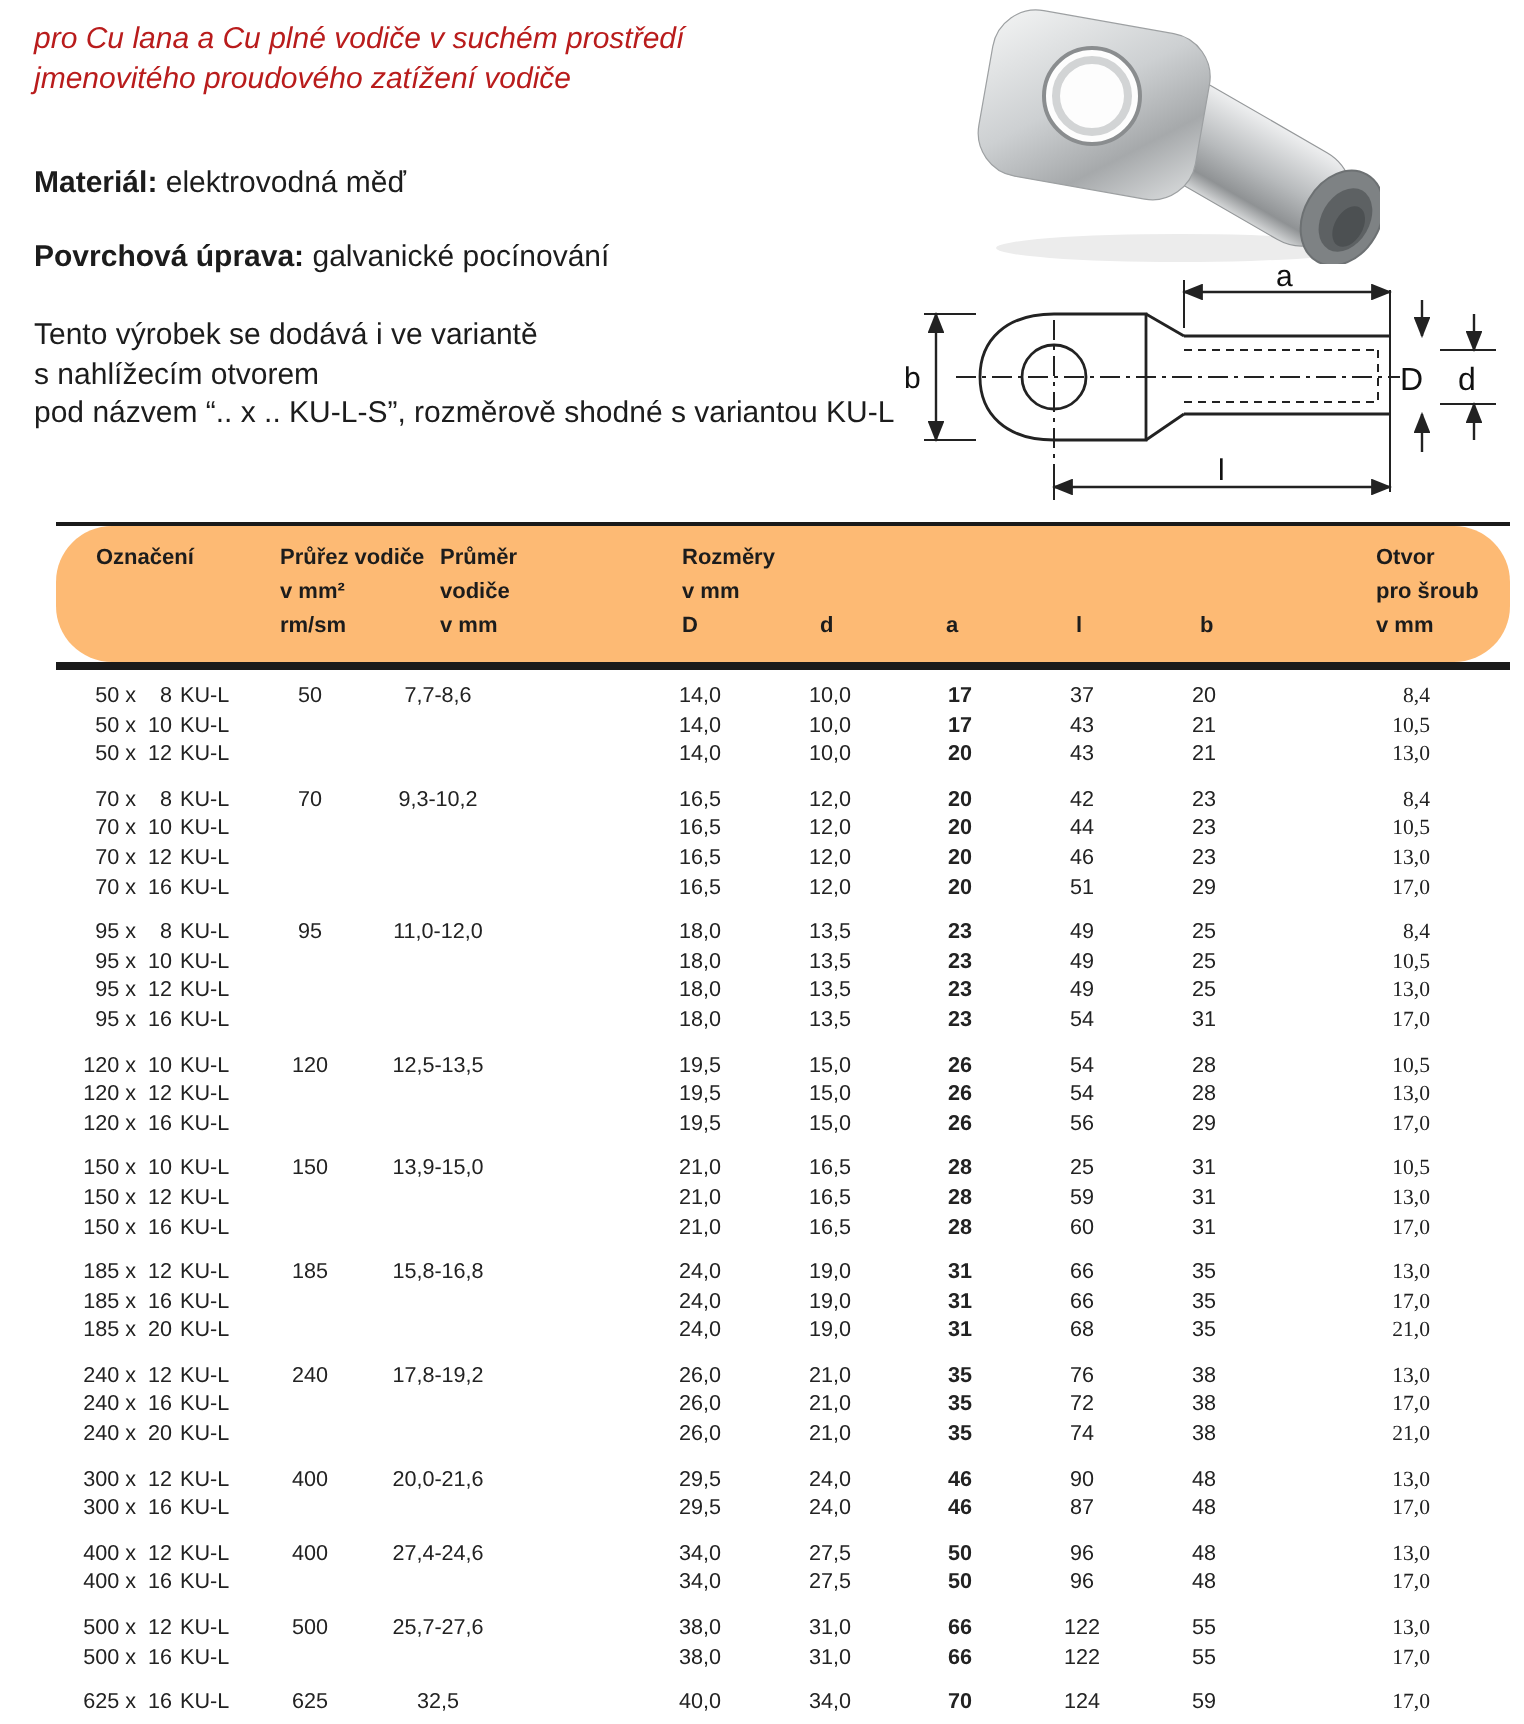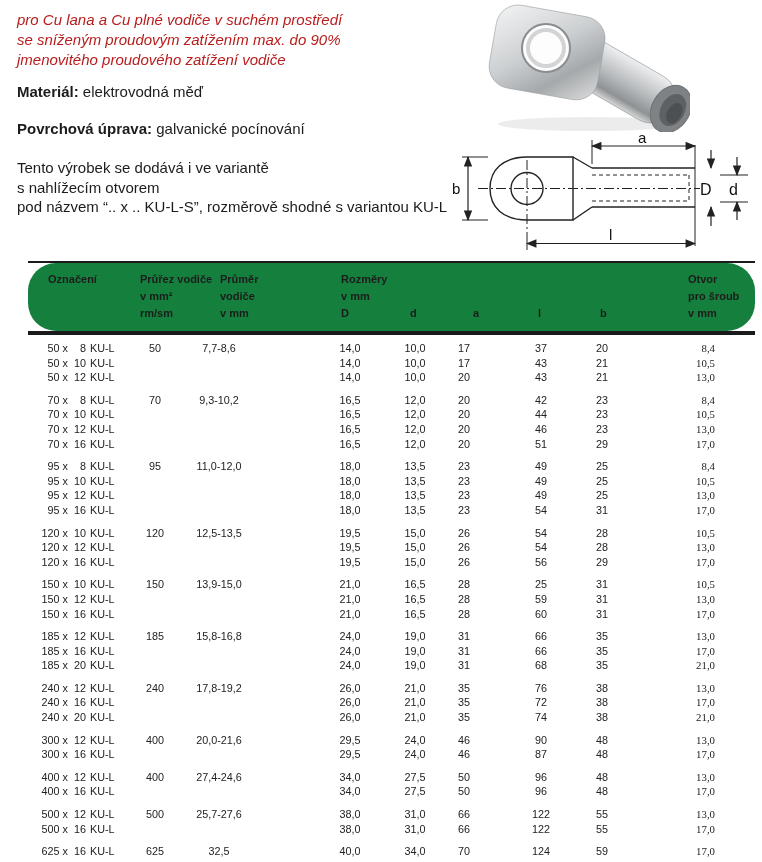--- a/index.html
+++ b/index.html
@@ -15,21 +15,21 @@
   .variant{position:absolute;left:17px;top:158px;font-size:15px;line-height:19.5px;}
   .blbl{font-weight:bold;}
   
   .photo{position:absolute;left:485px;top:2px;width:205px;height:130px;}
   .diagram{position:absolute;left:450px;top:130px;width:312px;height:128px;}
   .dim-label{font-size:15px;fill:#111;}
   
   .spec-table{position:absolute;left:28px;top:261px;width:727px;}
   .t-topline{height:2px;background:#1a1a1a;}
   .cols{display:grid;grid-template-columns:112px 46px 120px 66px 64px 66px 60px 62px 131px;}
-  .t-head{background:#15803d;padding:8px 0 9px 0;font-weight:bold;font-size:11px;line-height:17px;border-radius:28px;}
+  .t-head{background:#fdba74;padding:8px 0 9px 0;font-weight:bold;font-size:11px;line-height:17px;border-radius:28px;}
   .t-head .hc div{white-space:nowrap;height:17px;}
   .h-ozn{padding-left:20px;}
   .h-prurez{padding-left:0;}
   .h-prumer{padding-left:34px;}
   .h-rozmery{padding-left:35px;}
   .h-sub-d{padding-left:38px;}
   .h-sub-a{padding-left:37px;}
   .h-sub-l{padding-left:36px;}
   .h-sub-b{padding-left:38px;}
   .h-otvor{padding-left:64px;}
@@ -38,31 +38,30 @@
   .t-row{height:14.6px;line-height:14.6px;}
   .t-group + .t-group{margin-top:8px;}
   .c-ozn{display:flex;padding-left:12px;}
   .c-ozn .sz{width:28px;text-align:right;}
   .c-ozn .screw{width:18px;text-align:right;}
   .c-ozn .suf{margin-left:4px;}
   .c-prurez{text-align:center;padding-right:16px;}
   .c-prumer{text-align:center;padding-right:54px;}
   .c-D{text-align:center;padding-left:22px;}
   .c-d{text-align:center;padding-left:22px;}
-  .c-a{padding-left:22px;}
+  .c-a{text-align:center;padding-left:22px;font-weight:bold;}
   .c-l{text-align:center;padding-left:18px;}
   .c-b{text-align:center;padding-left:18px;}
   .c-otvor{text-align:right;padding-right:40px;font-family:Liberation Serif, serif;}
 </style>
 </head>
 <body>
 
 <div class="intro">
   <div>pro Cu lana a Cu plné vodiče v suchém prostředí</div>
-  <div>se sníženým proudovým zatížením max. do 90%</div>
   <div>jmenovitého proudového zatížení vodiče</div>
 </div>
 
 <div class="material-line">
   <span class="blbl">Materiál:</span>
   <span>elektrovodná měď</span>
 </div>
 
 <div class="surface-line">
   <span class="blbl">Povrchová úprava:</span>

